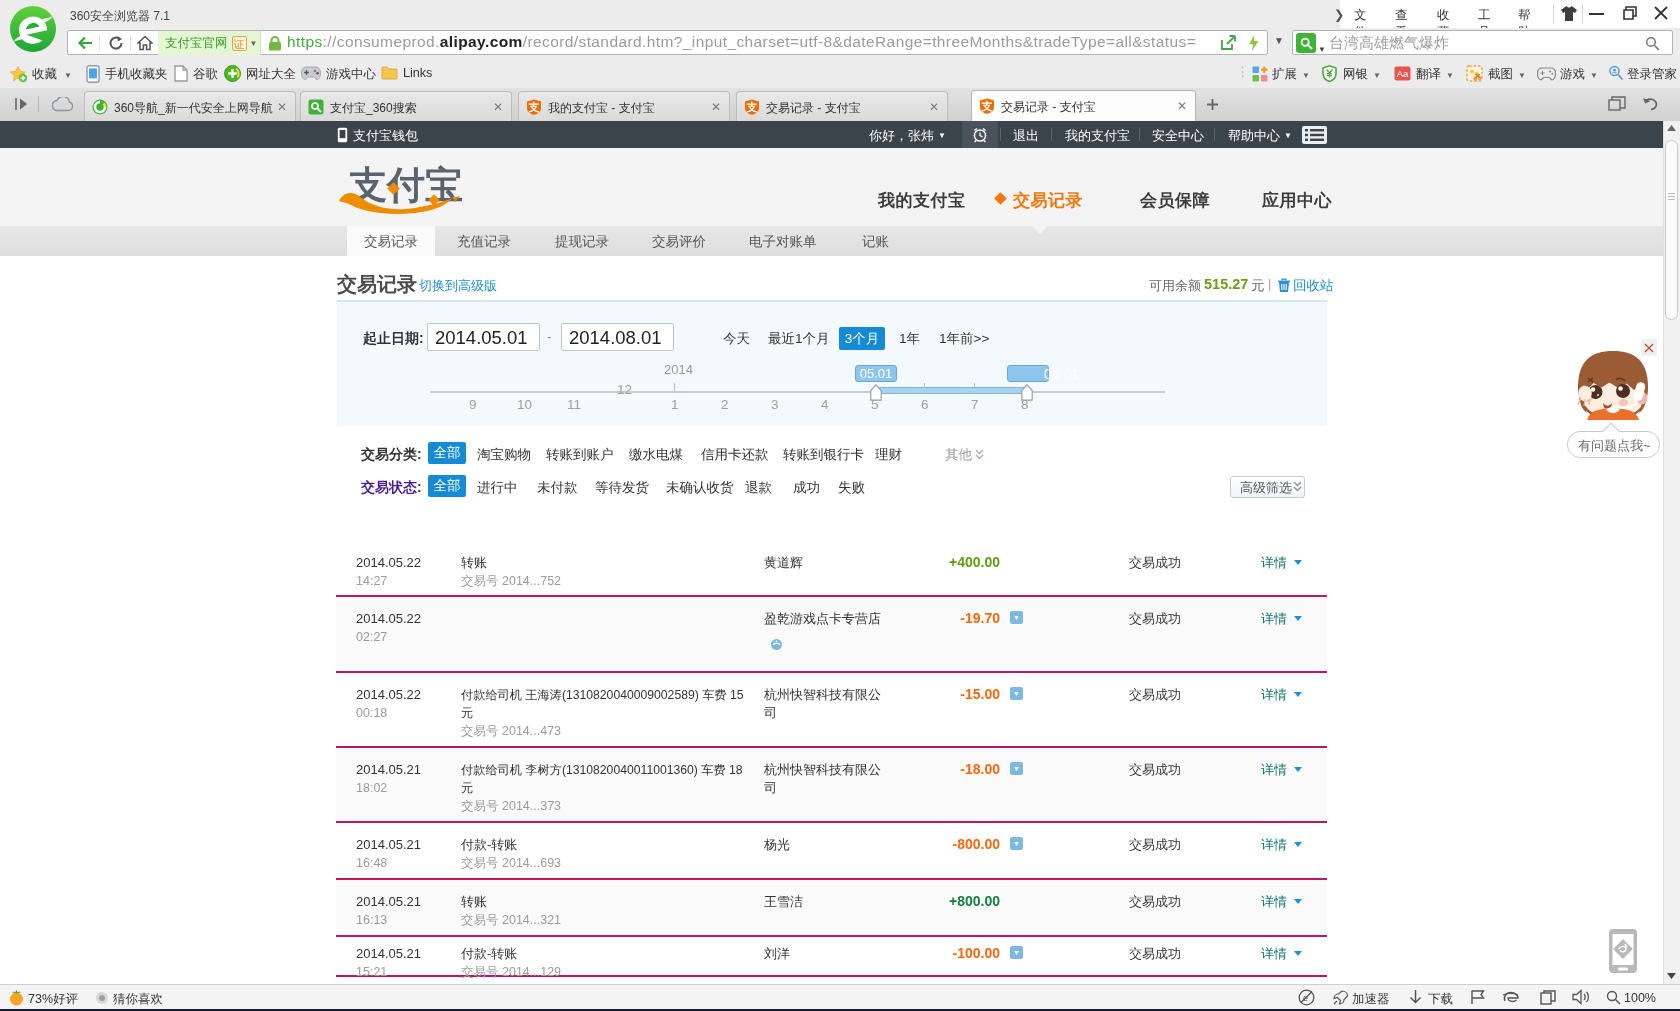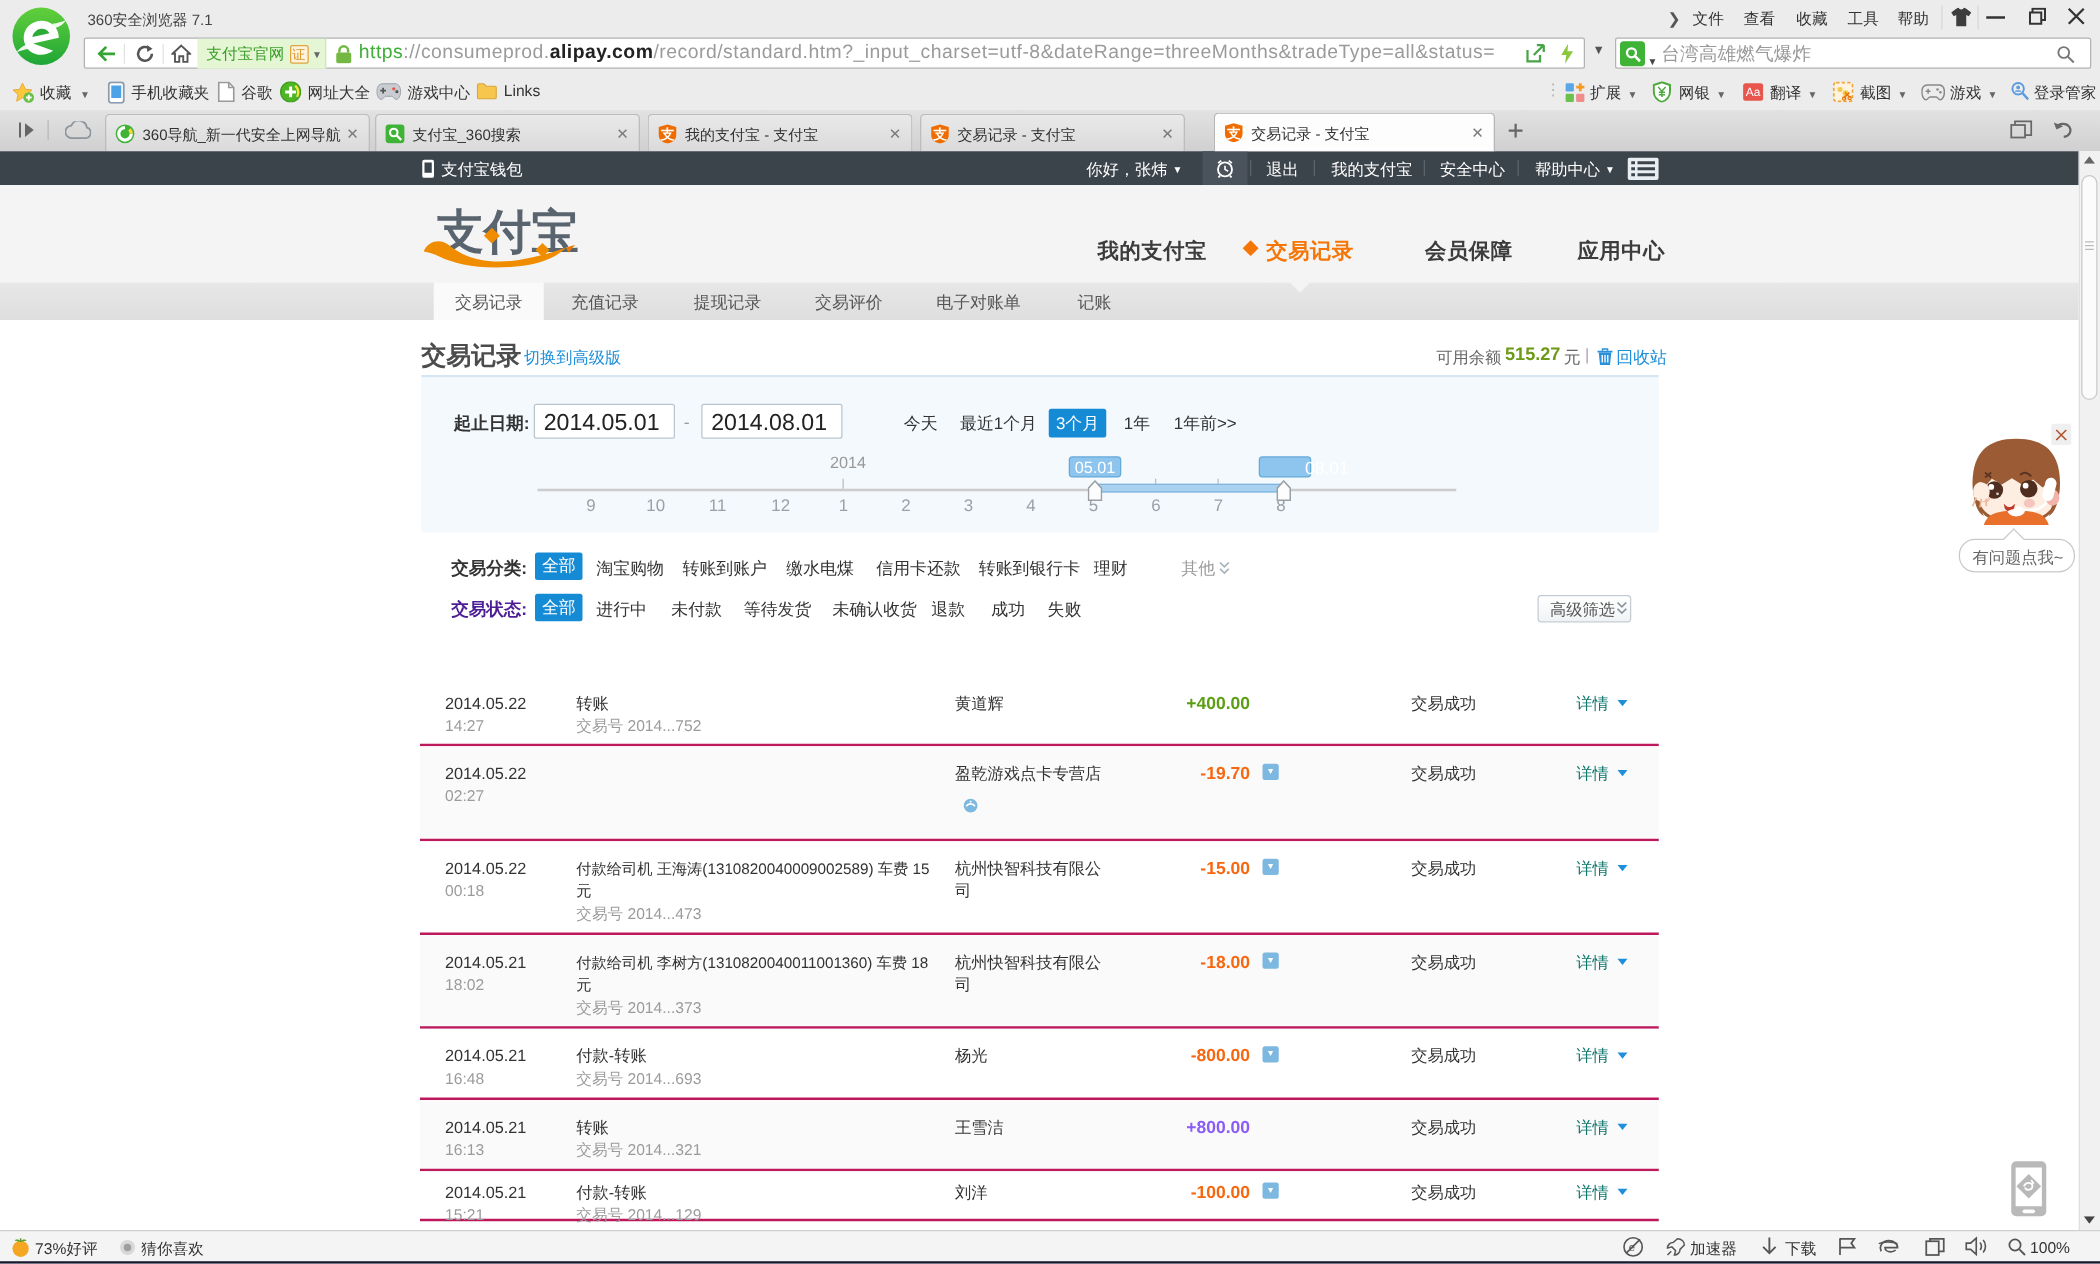--- a/index.html
+++ b/index.html
@@ -1,20 +1,20 @@
 <!DOCTYPE html>
 <html><head>
 <meta charset="utf-8">
 <style>
 * { margin:0; padding:0; box-sizing:border-box; }
 html,body { width:1680px; height:1011px; overflow:hidden; font-family:"Liberation Sans",sans-serif; }
 body { position:relative; background:#fff; }
 .abs { position:absolute; }
 
-#titlebar { position:absolute; left:0; top:0; width:1680px; height:28px; background:#ececec; }
+#titlebar { position:absolute; left:0; top:0; width:1340px; height:28px; background:#ececec; }
 #toolbar  { position:absolute; left:0; top:28px; width:1680px; height:32px; background:#ececec; }
 #bookbar  { position:absolute; left:0; top:60px; width:1680px; height:28px; background:#ececec; }
 #tabbar   { position:absolute; left:0; top:88px; width:1680px; height:33px; background:linear-gradient(#e2e2e2,#d0d0d0); }
 .wintitle { position:absolute; left:70px; top:8px; font-size:12px; color:#444; }
 .menuitem { position:absolute; top:7px; font-size:12.5px; color:#333; }
 #logo360 { position:absolute; left:9px; top:5px; width:48px; height:48px; z-index:50; }
 
 #addrbox { position:absolute; left:67px; top:30px; width:1201px; height:25px; background:#fff; border:1px solid #b2b2b2; border-radius:2px; }
 #sitebadge { position:absolute; left:90px; top:0; width:103px; height:24px; background:#e4f6d3; border-right:1px solid #cfe6b8; display:flex; align-items:center; padding-left:7px; }
 #sitebadge span.t { color:#3c9e29; font-size:12.5px; }
@@ -358,21 +358,21 @@
 
 <span class="abs" style="left:664px;top:362px;font-size:13px;color:#999;">2014</span>
 <div class="abs" style="left:430px;top:391px;width:735px;height:2px;background:#ccc;"></div>
 <div class="abs" style="left:674px;top:383px;width:1px;height:8px;background:#bbb;"></div>
 <div class="abs" style="left:924px;top:383px;width:1px;height:8px;background:#bbb;"></div>
 <div class="abs" style="left:974px;top:383px;width:1px;height:8px;background:#bbb;"></div>
 <div class="abs" style="left:876px;top:387px;width:151px;height:7px;background:#a9d2f0;border-top:1px solid #7fb5de;border-bottom:1px solid #7fb5de;"></div>
 <span class="abs" style="left:469px;top:397px;font-size:13.5px;color:#9aa0a5;">9</span>
 <span class="abs" style="left:517px;top:397px;font-size:13.5px;color:#9aa0a5;">10</span>
 <span class="abs" style="left:567px;top:397px;font-size:13.5px;color:#9aa0a5;">11</span>
-<span class="abs" style="left:617px;top:397px;font-size:13.5px;color:#9aa0a5;">12</span>
+<span class="abs" style="left:617px;top:382px;font-size:13.5px;color:#9aa0a5;">12</span>
 <span class="abs" style="left:671px;top:397px;font-size:13.5px;color:#9aa0a5;">1</span>
 <span class="abs" style="left:721px;top:397px;font-size:13.5px;color:#9aa0a5;">2</span>
 <span class="abs" style="left:771px;top:397px;font-size:13.5px;color:#9aa0a5;">3</span>
 <span class="abs" style="left:821px;top:397px;font-size:13.5px;color:#9aa0a5;">4</span>
 <span class="abs" style="left:871px;top:397px;font-size:13.5px;color:#9aa0a5;">5</span>
 <span class="abs" style="left:921px;top:397px;font-size:13.5px;color:#9aa0a5;">6</span>
 <span class="abs" style="left:971px;top:397px;font-size:13.5px;color:#9aa0a5;">7</span>
 <span class="abs" style="left:1021px;top:397px;font-size:13.5px;color:#9aa0a5;">8</span>
 <div class="abs" style="left:855px;top:365px;width:42px;height:17px;background:#8dc5ef;border:1px solid #65a9d8;border-radius:3px;color:#fff;font-size:13px;text-align:center;line-height:16px;">05.01</div>
 <div class="abs" style="left:1007px;top:365px;width:42px;height:17px;background:#8dc5ef;border:1px solid #65a9d8;border-radius:3px;color:#fff;font-size:14px;text-align:center;line-height:16px;padding-left:36px;">08.01</div>
@@ -467,21 +467,21 @@
   <span class="c" style="left:428px;top:13px;">杨光</span>
   <span class="amt" style="top:13px;color:#f7670f;">-800.00</span>
   <span class="tog" style="top:14px;">▼</span>
   <span class="c" style="left:793px;top:13px;">交易成功</span>
   <span class="op" style="top:13px;">详情<span class="car"></span></span>
  </div>
  <div class="tr alt" style="height:57px;">
   <span class="c" style="left:20px;top:13px;">2014.05.21<br><span class="gy">16:13</span></span>
   <span class="c" style="left:125px;top:13px;">转账<br><span class="gy">交易号 2014...321</span></span>
   <span class="c" style="left:428px;top:13px;">王雪洁</span>
-  <span class="amt" style="top:13px;color:#8b5cf6;">+800.00</span>
+  <span class="amt" style="top:13px;color:#15803d;">+800.00</span>
   <span class="c" style="left:793px;top:13px;">交易成功</span>
   <span class="op" style="top:13px;">详情<span class="car"></span></span>
  </div>
  <div class="tr" style="height:40px;">
   <span class="c" style="left:20px;top:8px;">2014.05.21<br><span class="gy">15:21</span></span>
   <span class="c" style="left:125px;top:8px;">付款-转账<br><span class="gy">交易号 2014...129</span></span>
   <span class="c" style="left:428px;top:8px;">刘洋</span>
   <span class="amt" style="top:8px;color:#f7670f;">-100.00</span>
   <span class="tog" style="top:9px;">▼</span>
   <span class="c" style="left:793px;top:8px;">交易成功</span>

